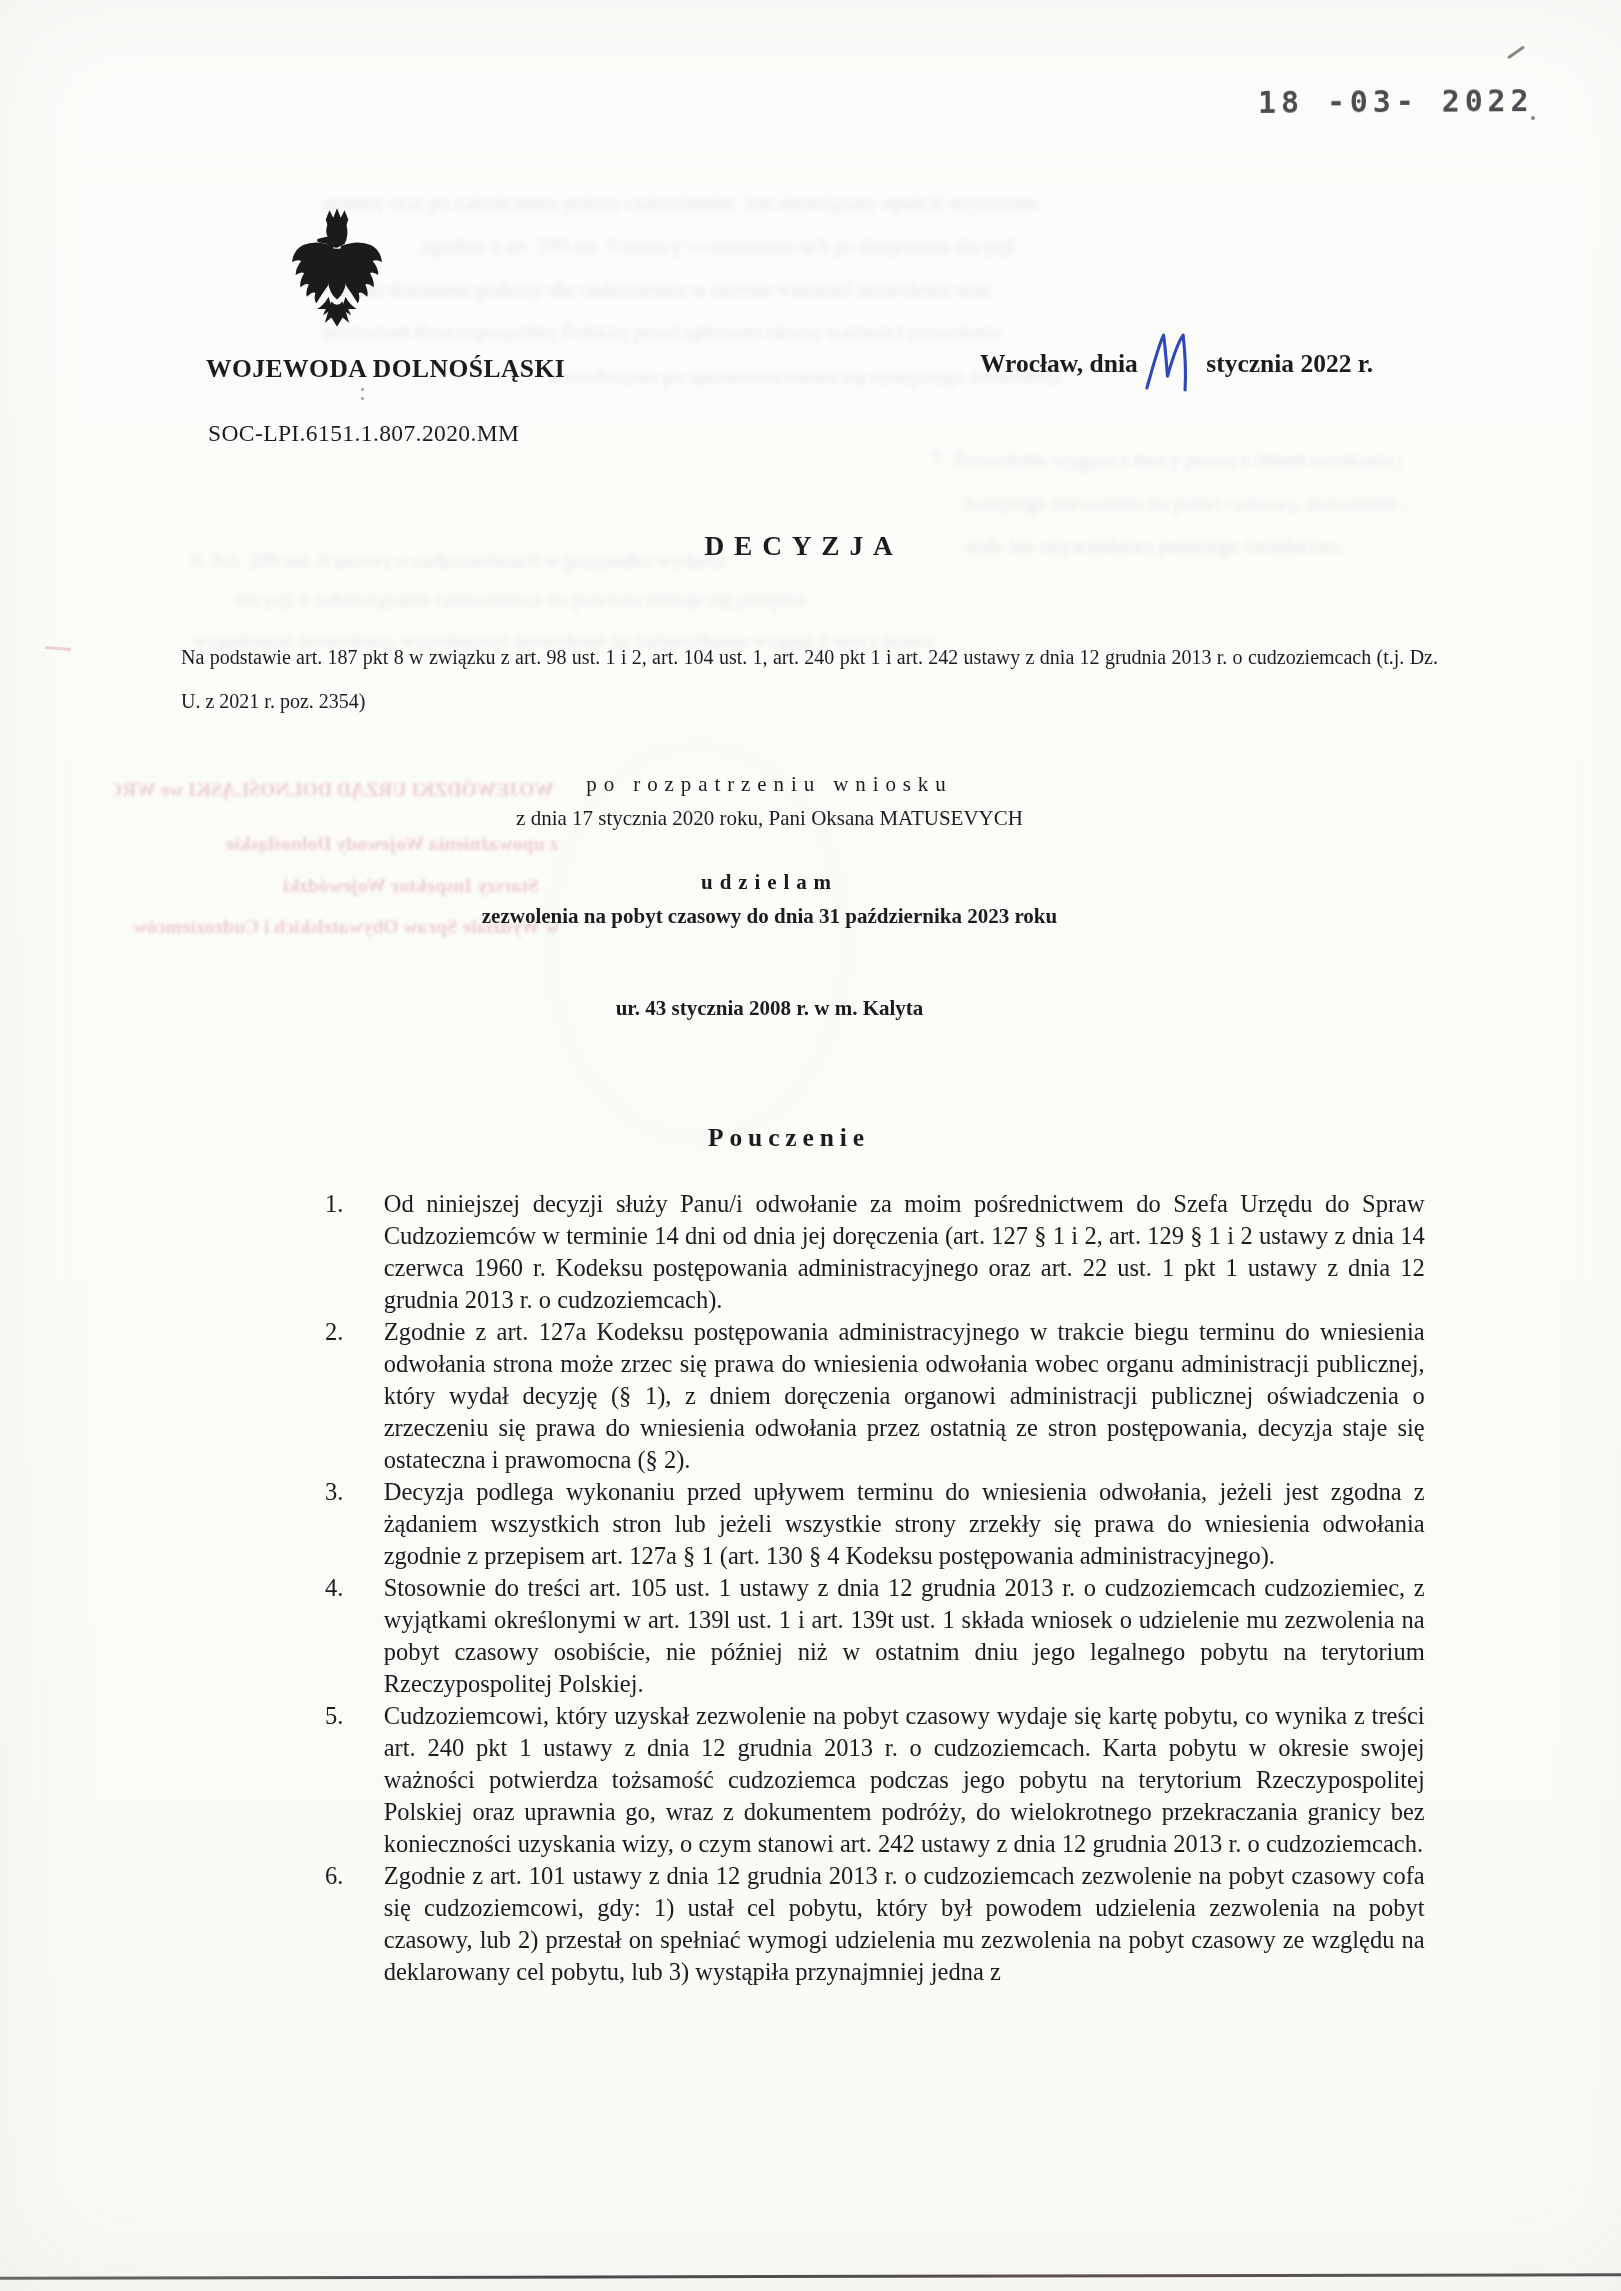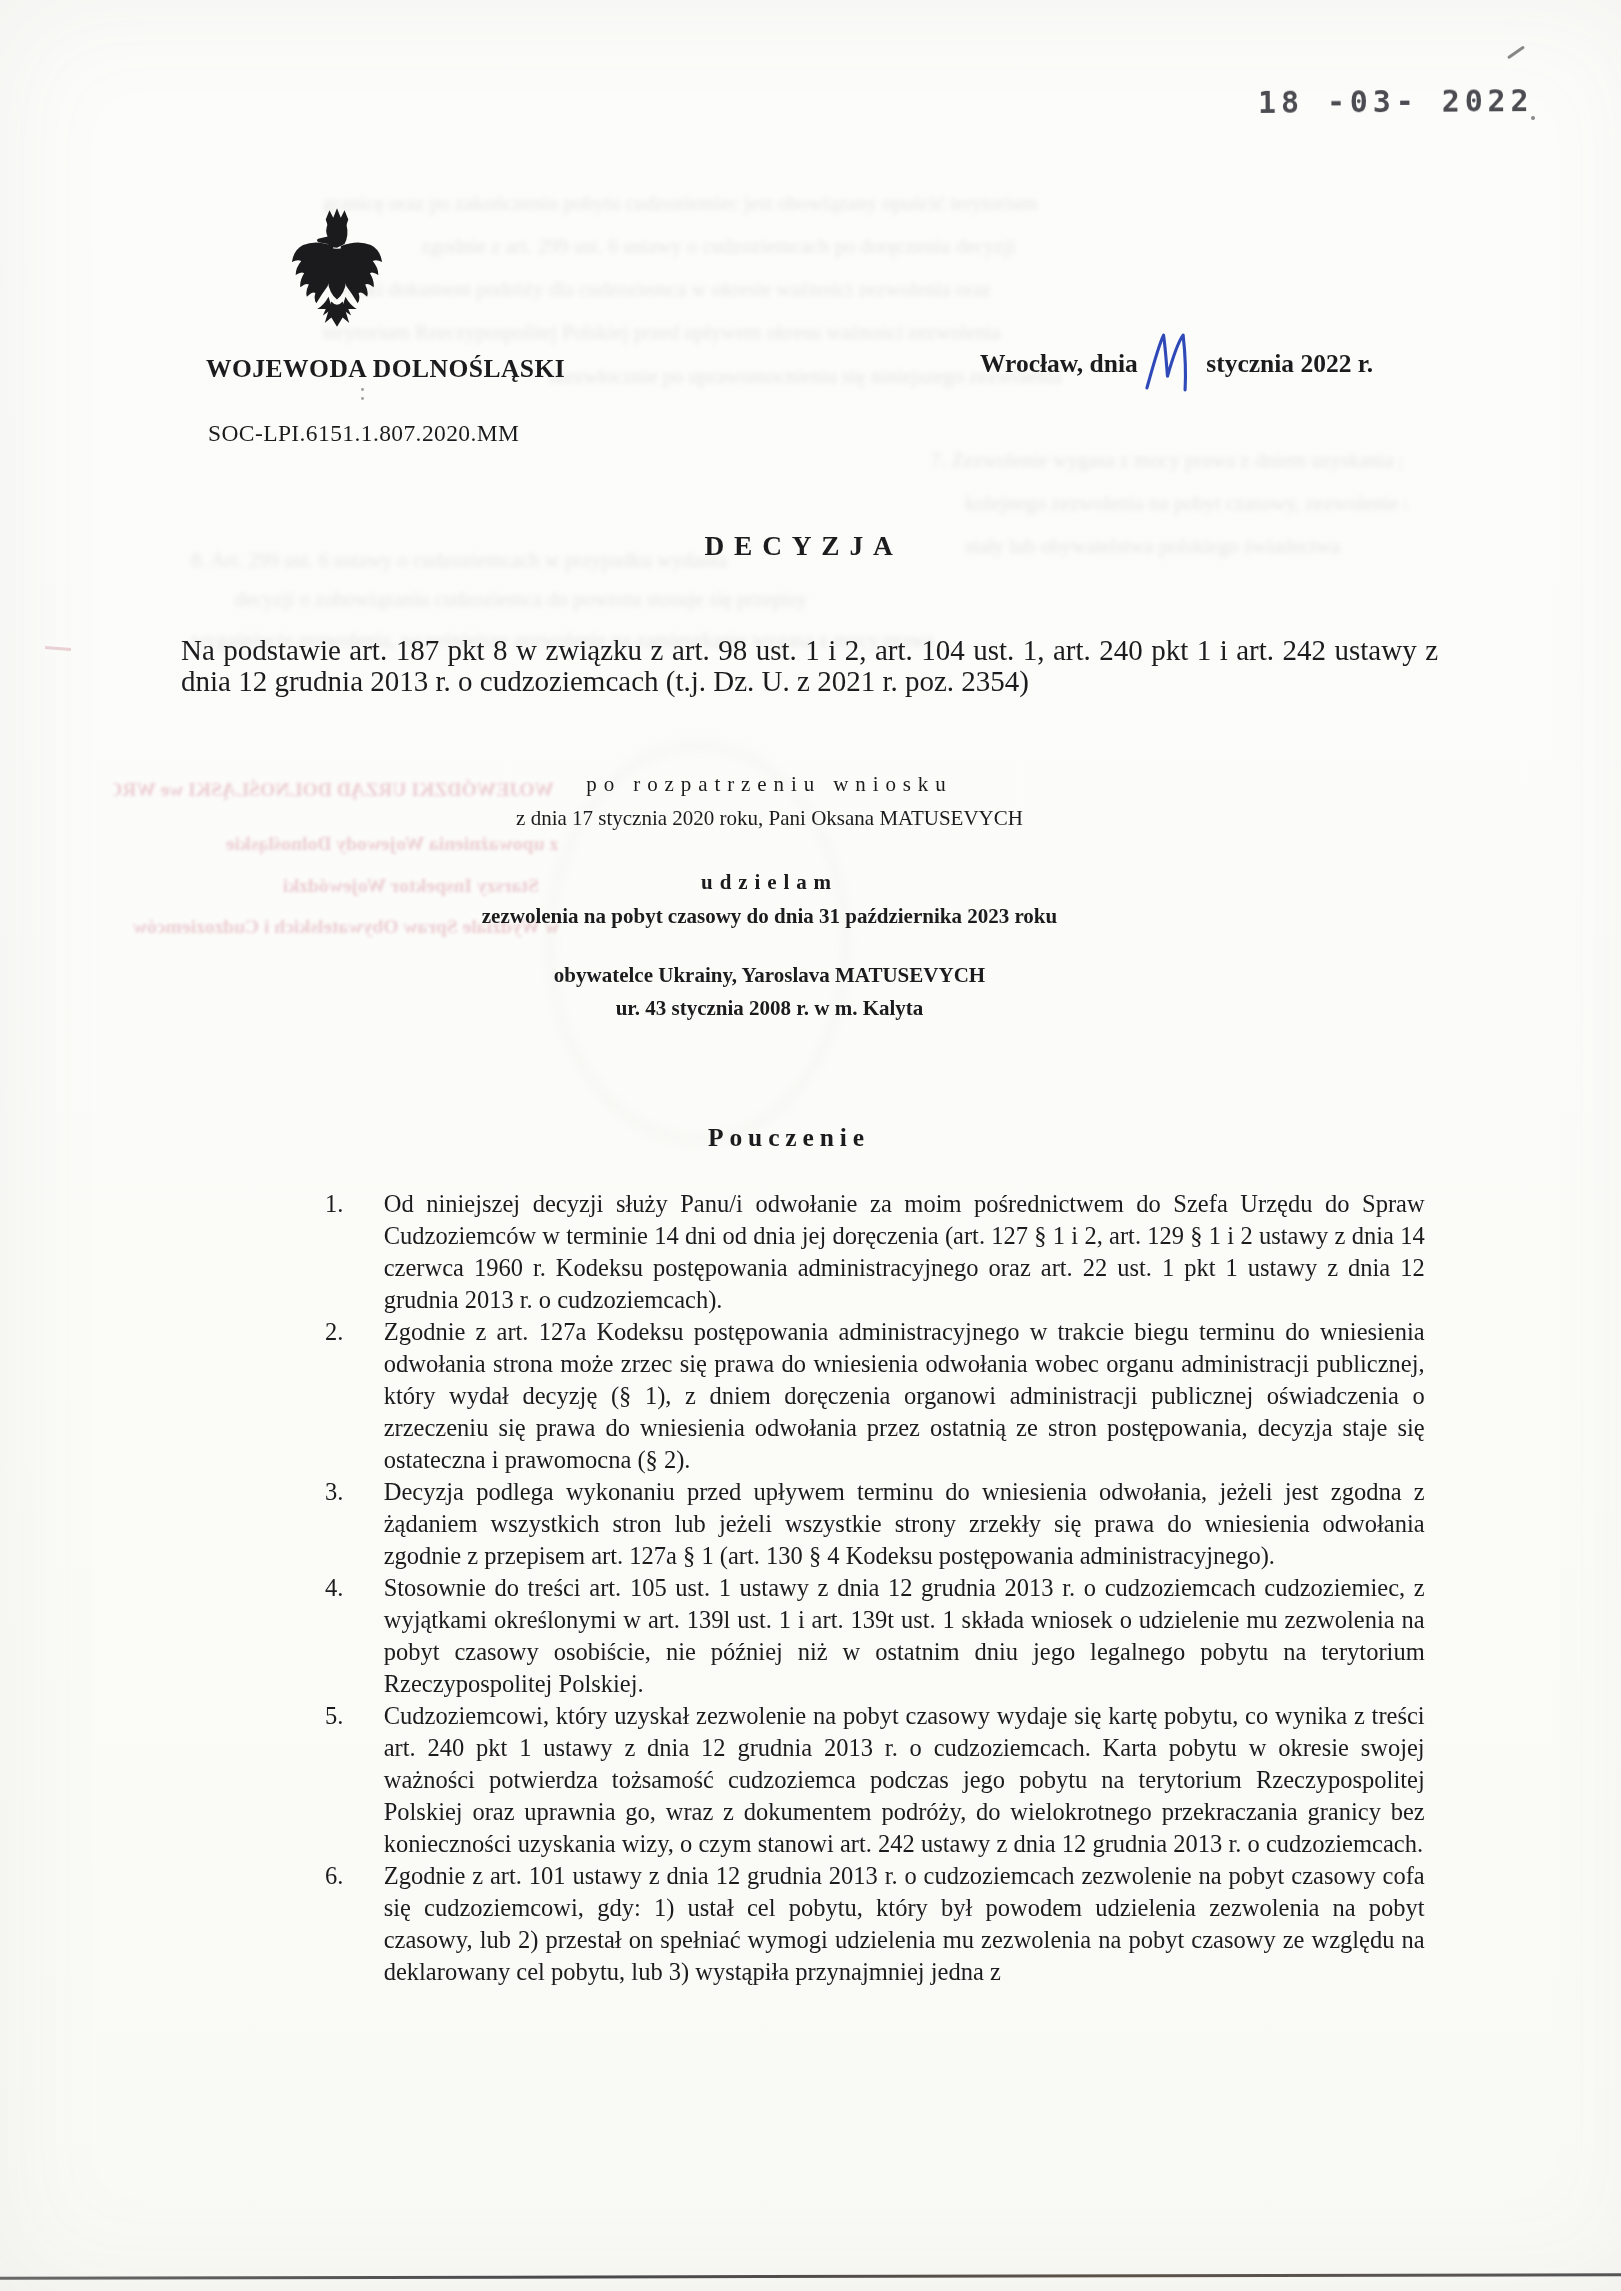--- a/index.html
+++ b/index.html
@@ -70,21 +70,21 @@
   .place-date .suffix{margin-left:13.7px;}
   .case-number{left:208px;top:420px;font-size:23.5px;letter-spacing:0.4px;white-space:nowrap;}
 
   
   .doc-title{
     left:0;top:531px;width:1607px;text-align:center;
     font-size:27.4px;font-weight:bold;letter-spacing:9.8px;
   }
   .legal-basis{
     left:181px;top:635px;width:1257px;
-    font-size:29px;line-height:31px;text-align:justify;
+    font-size:20px;line-height:44px;text-align:justify;
   }
   .op{left:0;width:1539px;text-align:center;font-size:21px;white-space:nowrap;}
   .op.sp{letter-spacing:6.9px;}
   .op.b{font-weight:bold;}
   .waiver{
     left:0;top:1057px;width:1578px;text-align:center;font-size:24.5px;white-space:nowrap;
   }
   .pouczenie{
     left:0;top:1123px;width:1578px;text-align:center;
     font-size:25.5px;font-weight:bold;letter-spacing:5.9px;
@@ -162,21 +162,20 @@
   <div class="abs case-number">SOC-LPI.6151.1.807.2020.MM</div>
 
   <div class="abs doc-title">DECYZJA</div>
 
   <div class="abs legal-basis">Na podstawie art. 187 pkt 8 w związku z art. 98 ust. 1 i 2, art. 104 ust. 1, art. 240 pkt 1 i art. 242 ustawy z dnia 12 grudnia 2013 r. o cudzoziemcach (t.j. Dz. U. z 2021 r. poz. 2354)</div>
 
   <div class="abs op sp" style="top:772px;">po rozpatrzeniu wniosku</div>
   <div class="abs op" style="top:806px;">z dnia 17 stycznia 2020 roku, Pani Oksana MATUSEVYCH</div>
   <div class="abs op sp b" style="top:870px;">udzielam</div>
   <div class="abs op b" style="top:904px;">zezwolenia na pobyt czasowy do dnia 31 października 2023 roku</div>
-  <div class="abs op b" style="top:963px;">obywatelce Ukrainy, Yaroslava MATUSEVYCH</div>
   <div class="abs op b" style="top:996px;">ur. 43 stycznia 2008 r. w m. Kalyta</div>
 
 
   <div class="abs pouczenie">Pouczenie</div>
 
   <ol class="abs instructions">
     <li>
       <span class="num">1.</span>
       <p>Od niniejszej decyzji służy Panu/i odwołanie za moim pośrednictwem do Szefa Urzędu do Spraw Cudzoziemców w terminie 14 dni od dnia jej doręczenia (art. 127 § 1 i 2, art. 129 § 1 i 2 ustawy z dnia 14 czerwca 1960 r. Kodeksu postępowania administracyjnego oraz art. 22 ust. 1 pkt 1 ustawy z dnia 12 grudnia 2013 r. o cudzoziemcach).</p>
     </li>

